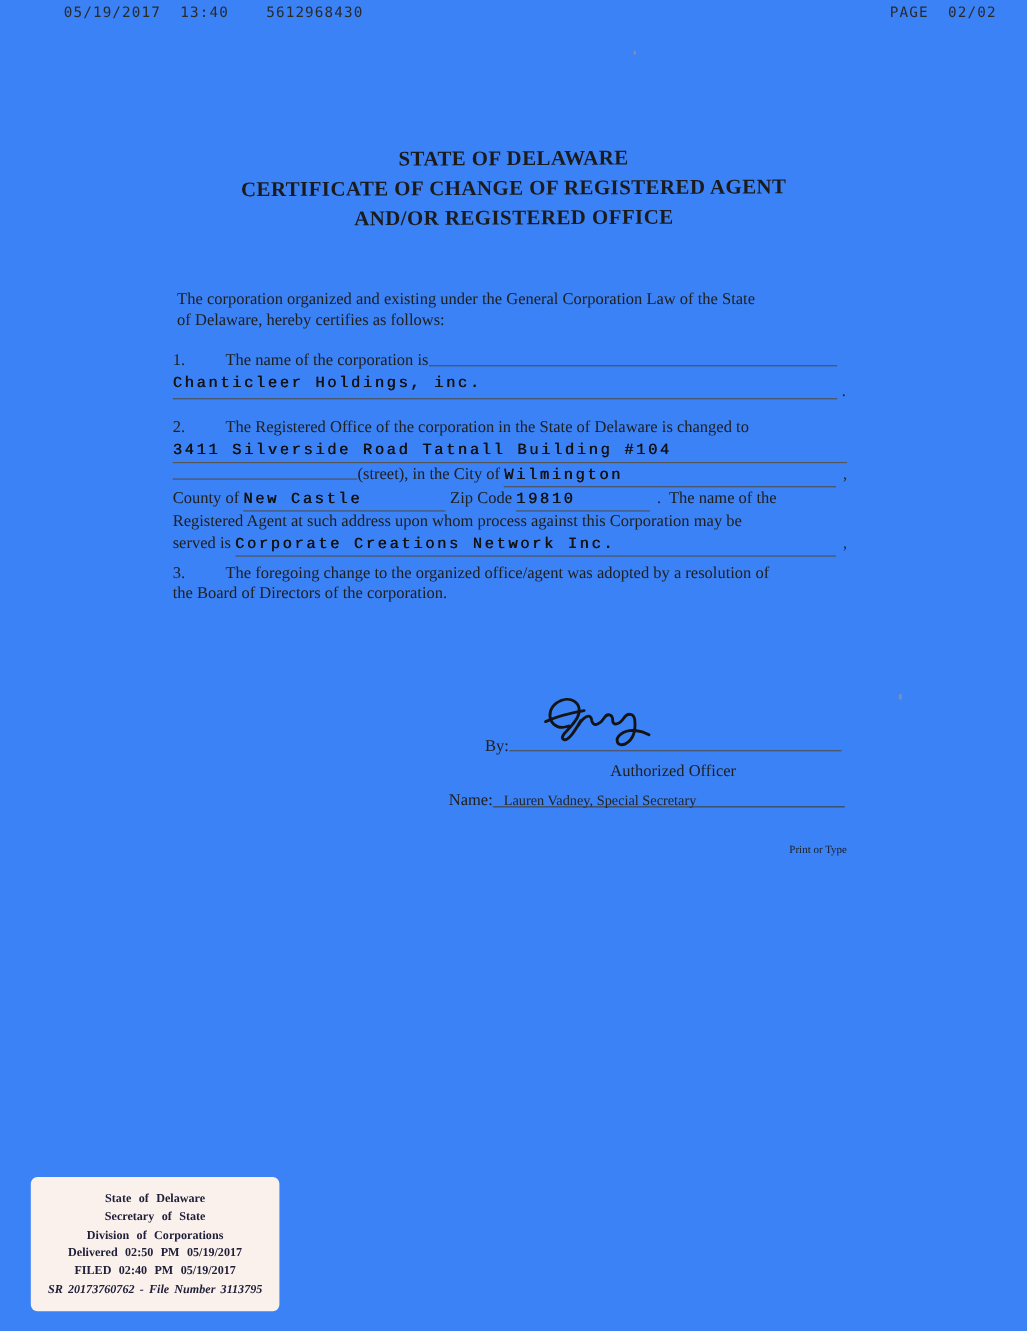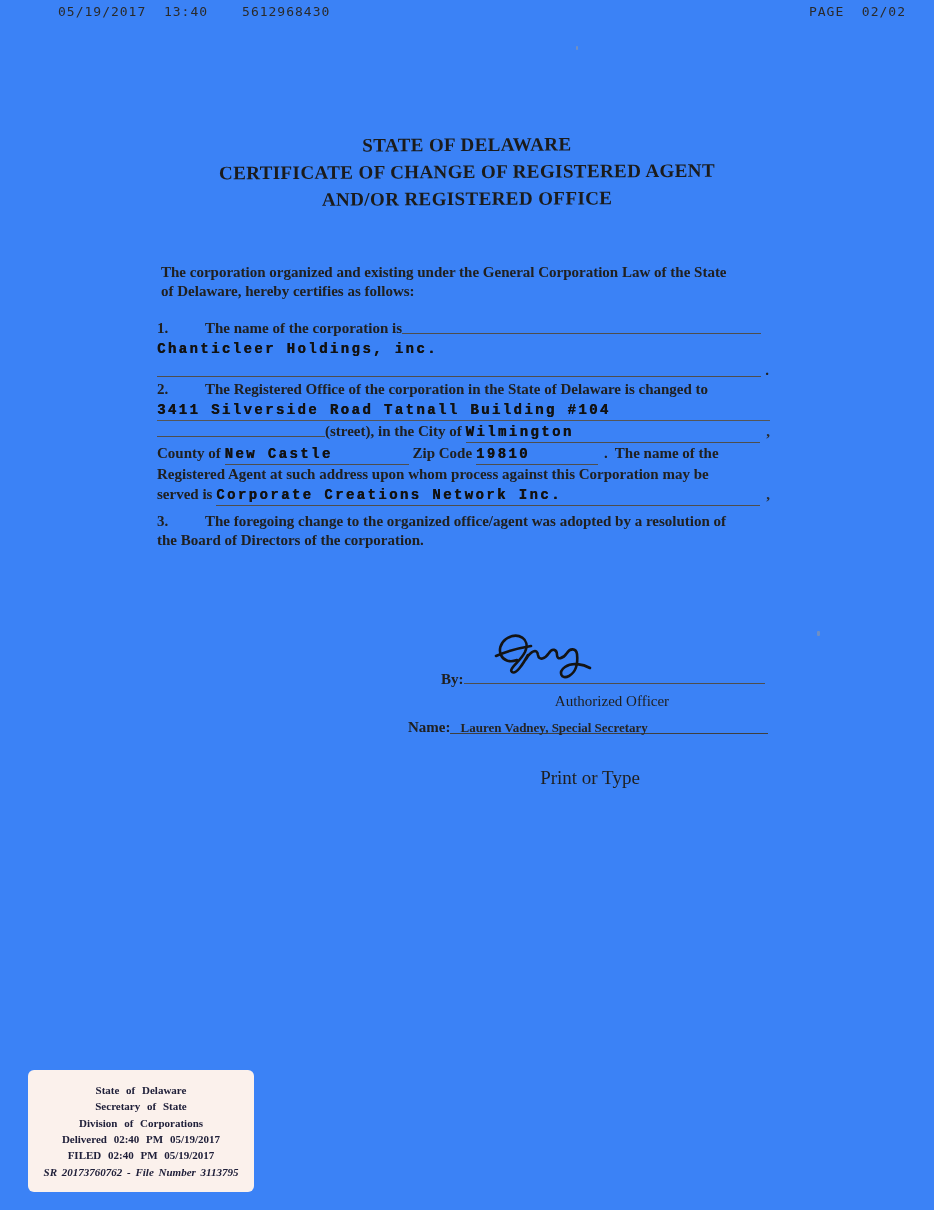--- a/index.html
+++ b/index.html
@@ -21,53 +21,53 @@
   .fax-num{margin-left:34px;}
   .fax-right{position:absolute;right:28px;top:0;white-space:pre;}
   
   .title{
     position:absolute;left:0;right:0;top:131px;
     text-align:center;font-size:19px;font-weight:600;
     letter-spacing:0.4px;color:#1b1b1b;line-height:27px;
     transform:rotate(-0.3deg);
   }
   
-  .bodytext{font-size:15px;line-height:19px;color:#202020;font-weight:bold;}
+  .bodytext{font-size:15px;line-height:19px;color:#202020;}
   .typed{
     font-family:"Liberation Mono", monospace;
     font-size:14px;letter-spacing:2.4px;color:#121212;
     text-shadow:0.4px 0 0 #121212;
     white-space:nowrap;
   }
   .r{display:flex;align-items:baseline;}
   .num{width:48px;flex:none;}
   .lbl{white-space:pre;}
   .useg{border-bottom:1.5px solid #4e4e4e;}
   .fillseg{flex:1;height:12px;border-bottom:1.5px solid #4e4e4e;transform:translateY(1px);}
   .blankseg{flex:none;height:12px;border-bottom:1.5px solid #4e4e4e;transform:translateY(1px);}
   .para{position:absolute;}
   .tail-punct{flex:none;width:10px;text-align:right;color:#2a2a2a;}
   
   #item1{left:157px;top:319px;width:604px;}
-  #item1-row2{position:relative;margin-top:1px;border-bottom:1.6px solid #4e4e4e;padding-bottom:17px;}
+  #item1-row2{position:relative;margin-top:1px;border-bottom:1.6px solid #4e4e4e;padding-bottom:3px;}
   #item1-period{position:absolute;right:-8px;bottom:-4px;font-size:15px;}
   #intro{left:161px;top:263px;width:610px;}
   #item2{left:157px;top:379px;width:613px;}
   #item2-street-row{border-bottom:1.5px solid #555;padding-bottom:0;margin-top:1px;}
   #item2 .r{margin-top:1px;}
   #item3{left:157px;top:512px;width:618px;}
   
   #sig-svg{position:absolute;left:487px;top:614px;}
   #by-row{position:absolute;left:441px;top:670px;width:324px;}
   #by-row .useg{flex:1;height:12px;}
   #auth-label{position:absolute;left:462px;top:693px;width:300px;text-align:center;font-size:15px;}
   #name-row{position:absolute;left:408px;top:718px;width:360px;}
   #name-row .useg{flex:1;height:15px;border-bottom:1.6px solid #3f3f3f;padding-left:10px;}
   .name-serif{font-size:13px;color:#242424;white-space:nowrap;}
-  #print-label{position:absolute;left:410px;top:767px;width:360px;text-align:center;font-size:19px;}
+  #print-label{position:absolute;left:410px;top:767px;width:360px;text-align:right;font-size:10px;}
   
   #stamp{
     position:absolute;left:28px;top:1070px;width:226px;height:122px;
     background:#fbf1ec;border-radius:6px;
     display:flex;flex-direction:column;justify-content:center;
     text-align:center;
     font-family:"Liberation Serif", serif;font-weight:bold;
     font-size:11px;line-height:16.3px;color:#20203a;
     word-spacing:4px;
   }
@@ -164,21 +164,21 @@
   <div class="r bodytext" id="name-row">
     <span class="lbl">Name:</span>
     <span class="useg"><span class="name-serif">Lauren Vadney, Special Secretary</span></span>
   </div>
   <div id="print-label">Print or Type</div>
 
   <div id="stamp">
     <div>State of Delaware</div>
     <div>Secretary of State</div>
     <div>Division of Corporations</div>
-    <div>Delivered 02:40 PM 05/19/2017</div>
+    <div>Delivered 02:50 PM 05/19/2017</div>
     <div>FILED 02:40 PM 05/19/2017</div>
     <div class="sr-line">SR 20173760762 - File Number 3113795</div>
   </div>
 
   <div class="artifact" id="art1"></div>
   <div class="artifact" id="art2"></div>
 
 </div>
 
 </body></html>

